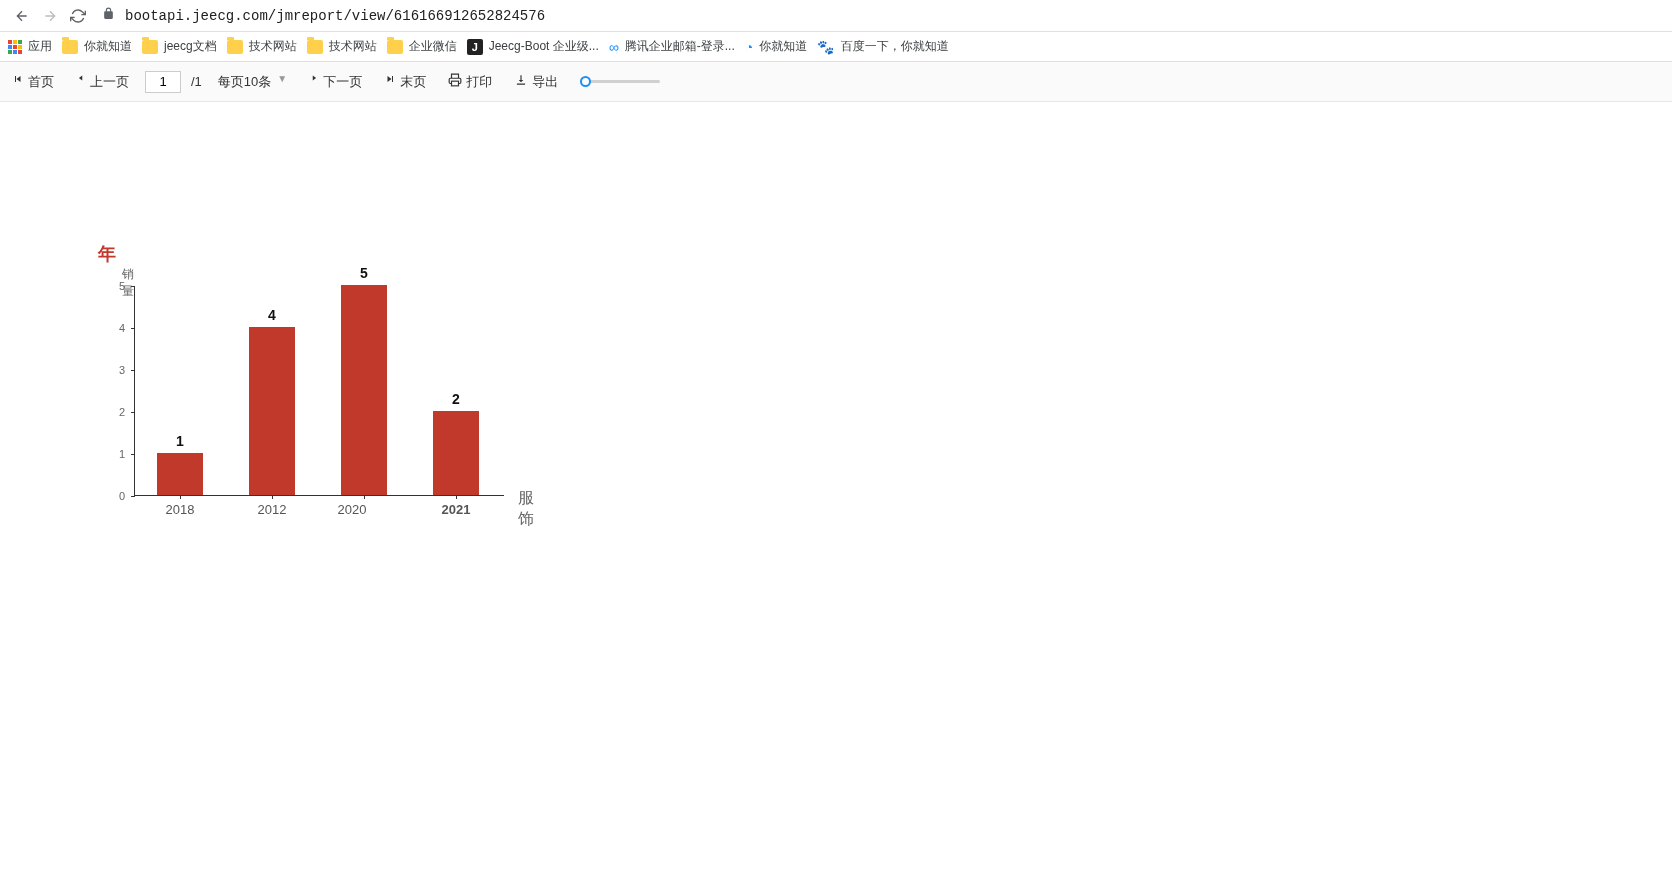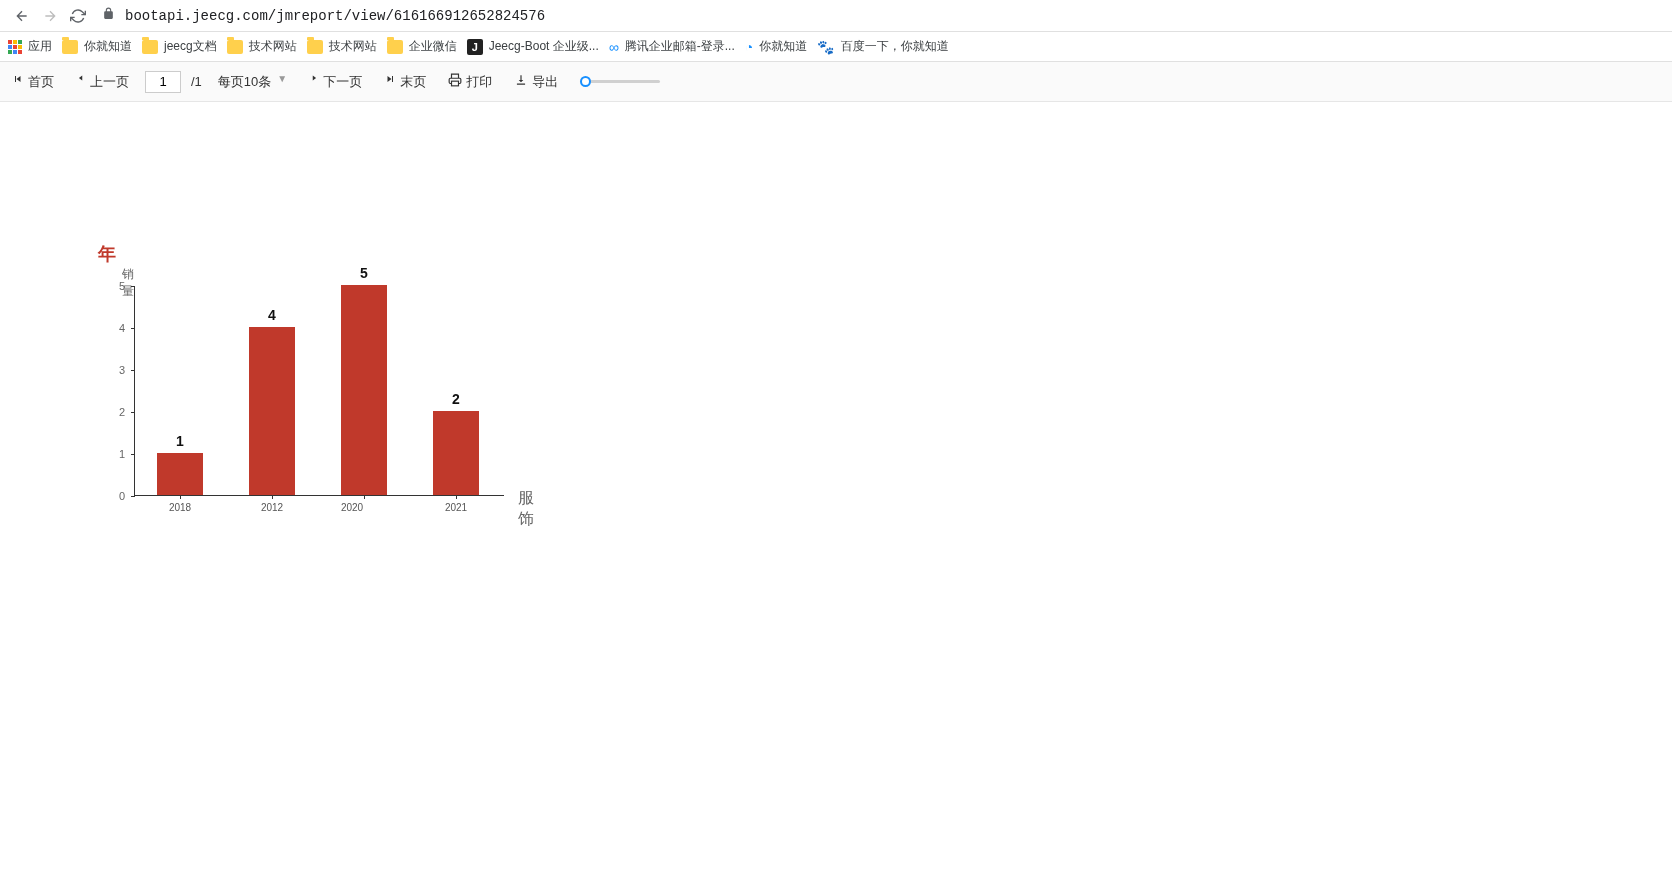--- a/index.html
+++ b/index.html
@@ -37,21 +37,21 @@
 
 .chart-wrap { position: absolute; left: 98px; top: 242px; }
 .chart-title { color: #c0392b; font-weight: bold; font-size: 18px; }
 .y-axis-label { position: absolute; left: 24px; top: 24px; font-size: 12px; color: #666; }
 .plot { position: absolute; left: 36px; top: 44px; width: 370px; height: 210px; border-left: 1px solid #333; border-bottom: 1px solid #333; }
 .y-tick { position: absolute; left: -16px; font-size: 11px; color: #666; transform: translateY(-50%); }
 .y-tick-mark { position: absolute; left: -4px; width: 4px; height: 1px; background: #333; }
 .x-tick-mark { position: absolute; bottom: -4px; width: 1px; height: 4px; background: #333; }
 .bar { position: absolute; bottom: 0; width: 46px; background: #c0392b; }
 .bar-label { position: absolute; width: 46px; text-align: center; font-weight: bold; font-size: 14px; color: #111; }
-.x-label { position: absolute; top: 216px; width: 46px; text-align: center; font-size: 10px; color: #555; }
+.x-label { position: absolute; top: 216px; width: 46px; text-align: center; font-size: 13px; color: #555; }
 .x-axis-label { position: absolute; left: 420px; top: 246px; font-size: 16px; color: #666; }
 </style>
 </head>
 <body>
 
 <div class="browser-nav">
   <div class="nav-btn">
     <svg width="16" height="16" viewBox="0 0 24 24" fill="none" stroke="currentColor" stroke-width="2">
         <path d="M19 12H5M12 19l-7-7 7-7"></path>
       </svg>
@@ -202,17 +202,17 @@
       <div class="bar" style="left: 114px; height: 168px; background: rgb(192, 57, 43);"></div>
       <div class="bar-label" style="left: 114px; bottom: 172px;">4</div>
       <div class="x-label" style="left: 114px;">2012</div>
       <div class="x-tick-mark" style="left: 137px;"></div>
       <div class="bar" style="left: 206px; height: 210px; background: rgb(192, 57, 43);"></div>
       <div class="bar-label" style="left: 206px; bottom: 214px;">5</div>
       <div class="x-label" style="left: 194px;">2020</div>
       <div class="x-tick-mark" style="left: 229px;"></div>
       <div class="bar" style="left: 298px; height: 84px; background: rgb(192, 57, 43);"></div>
       <div class="bar-label" style="left: 298px; bottom: 88px;">2</div>
-      <div class="x-label" style="left: 298px;">2021</div>
+      <div class="x-label" style="left: 298px; font-weight: bold;">2021</div>
       <div class="x-tick-mark" style="left: 321px;"></div>
     </div>
   <div class="x-axis-label">服饰</div>
 </div>
 
 </body></html>

